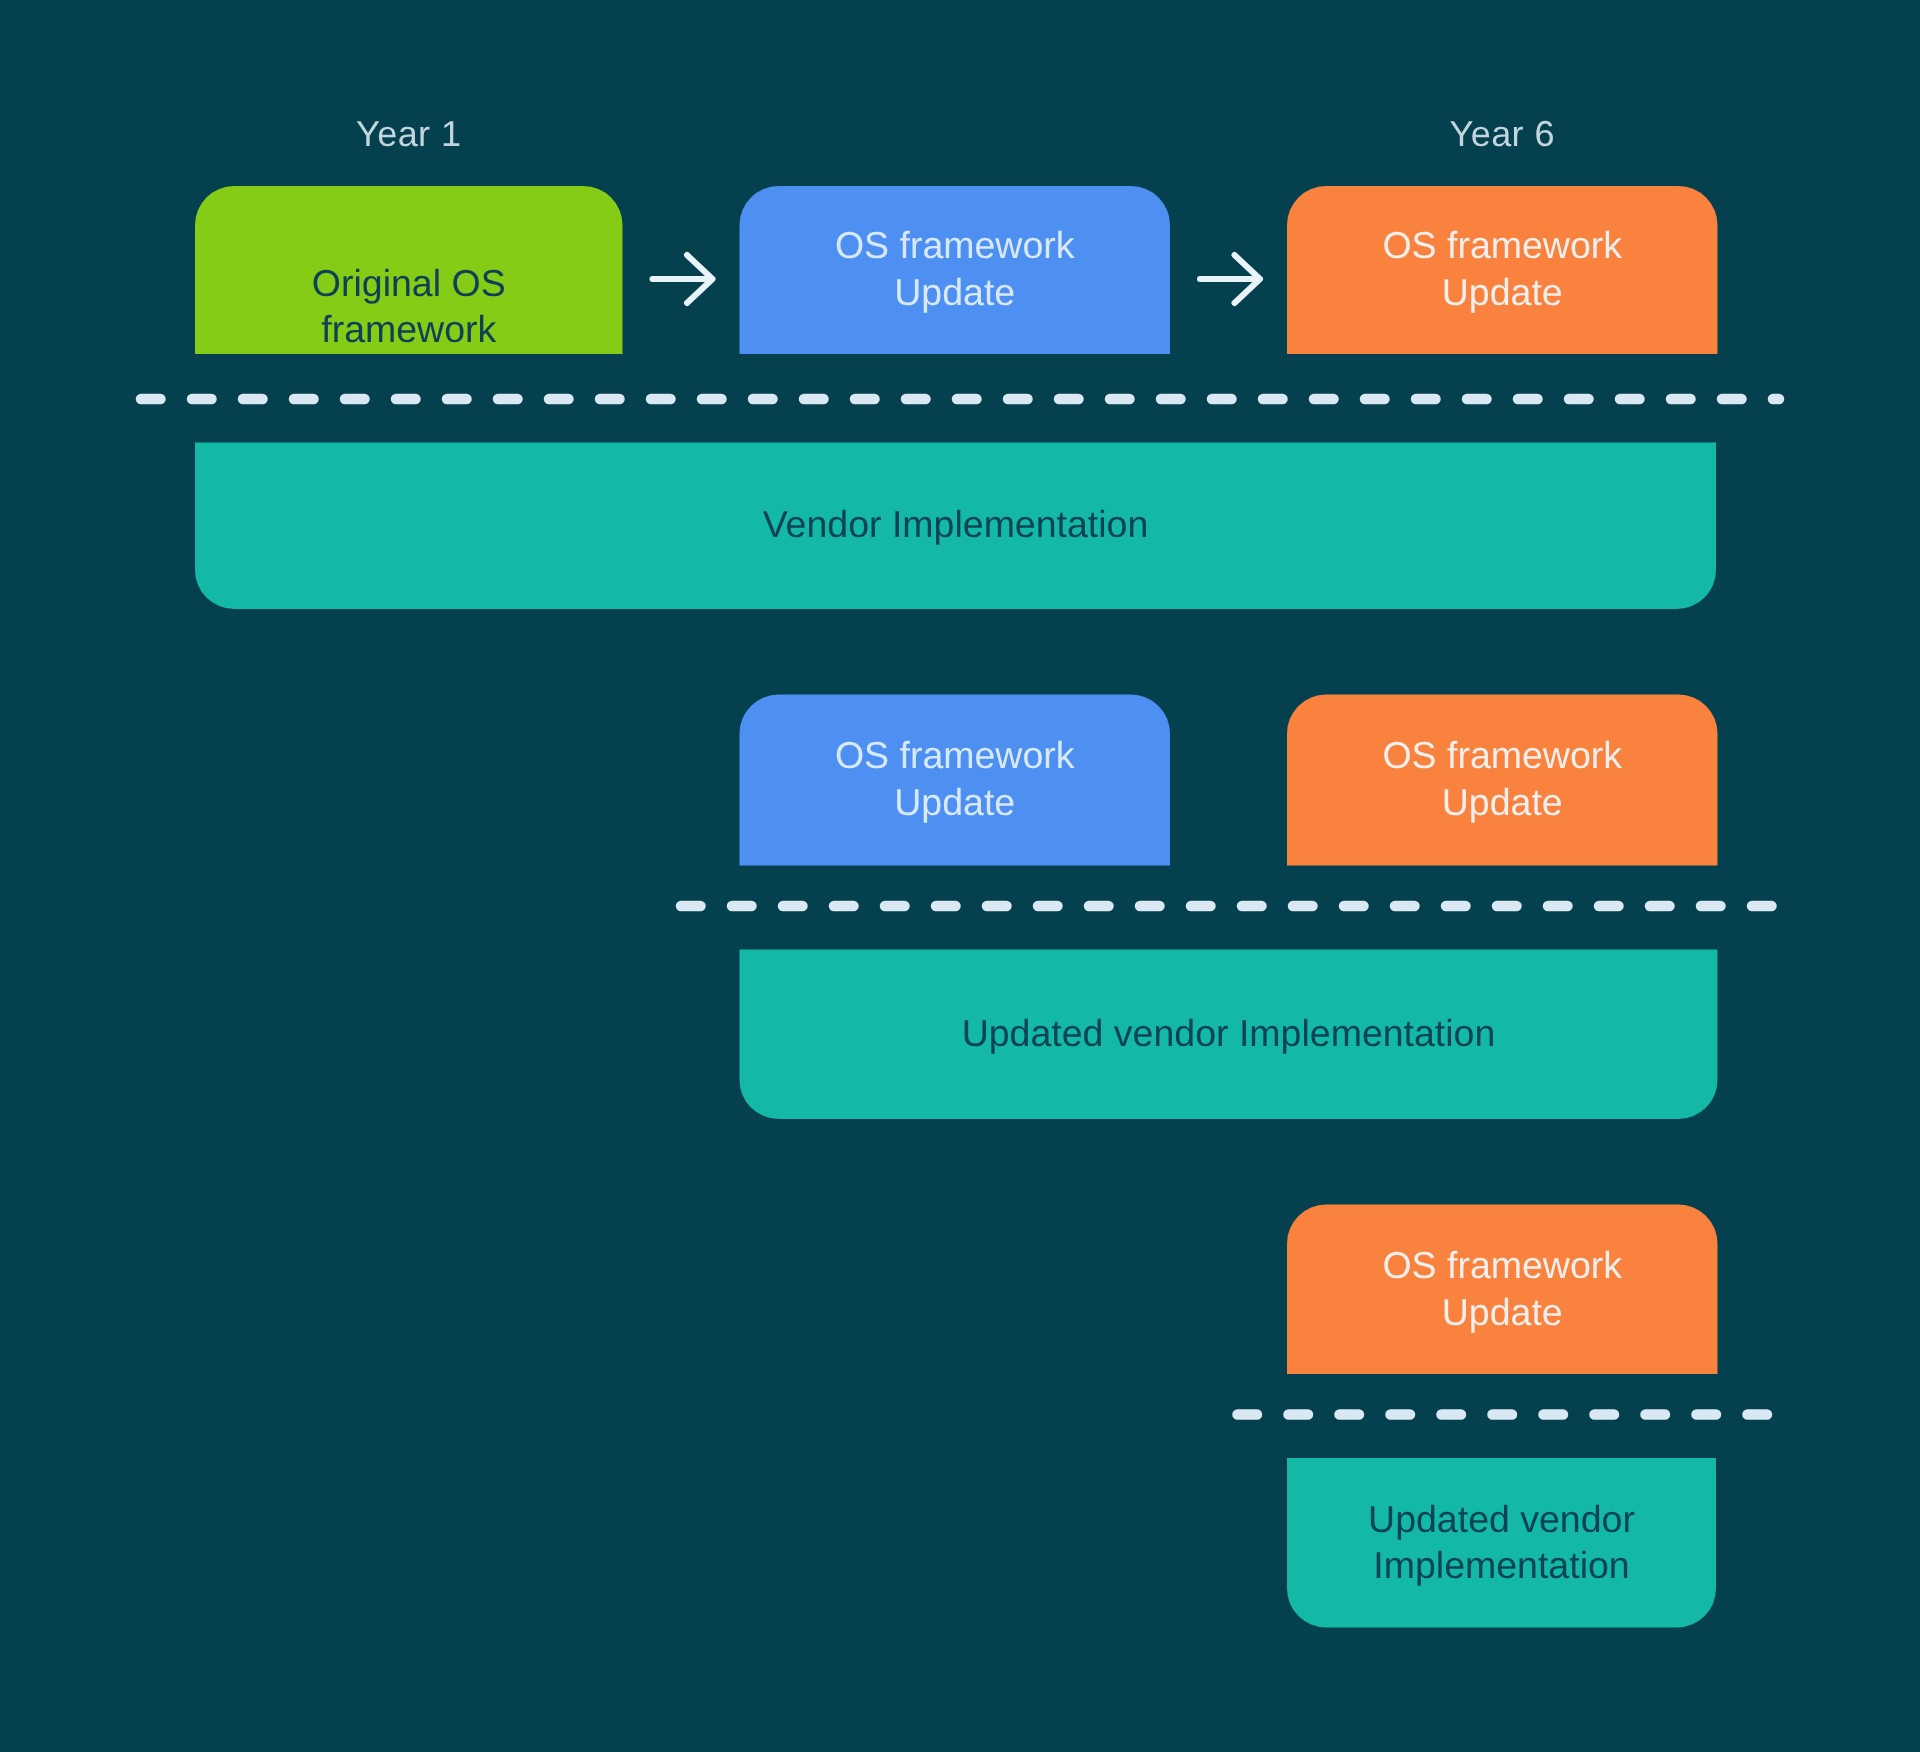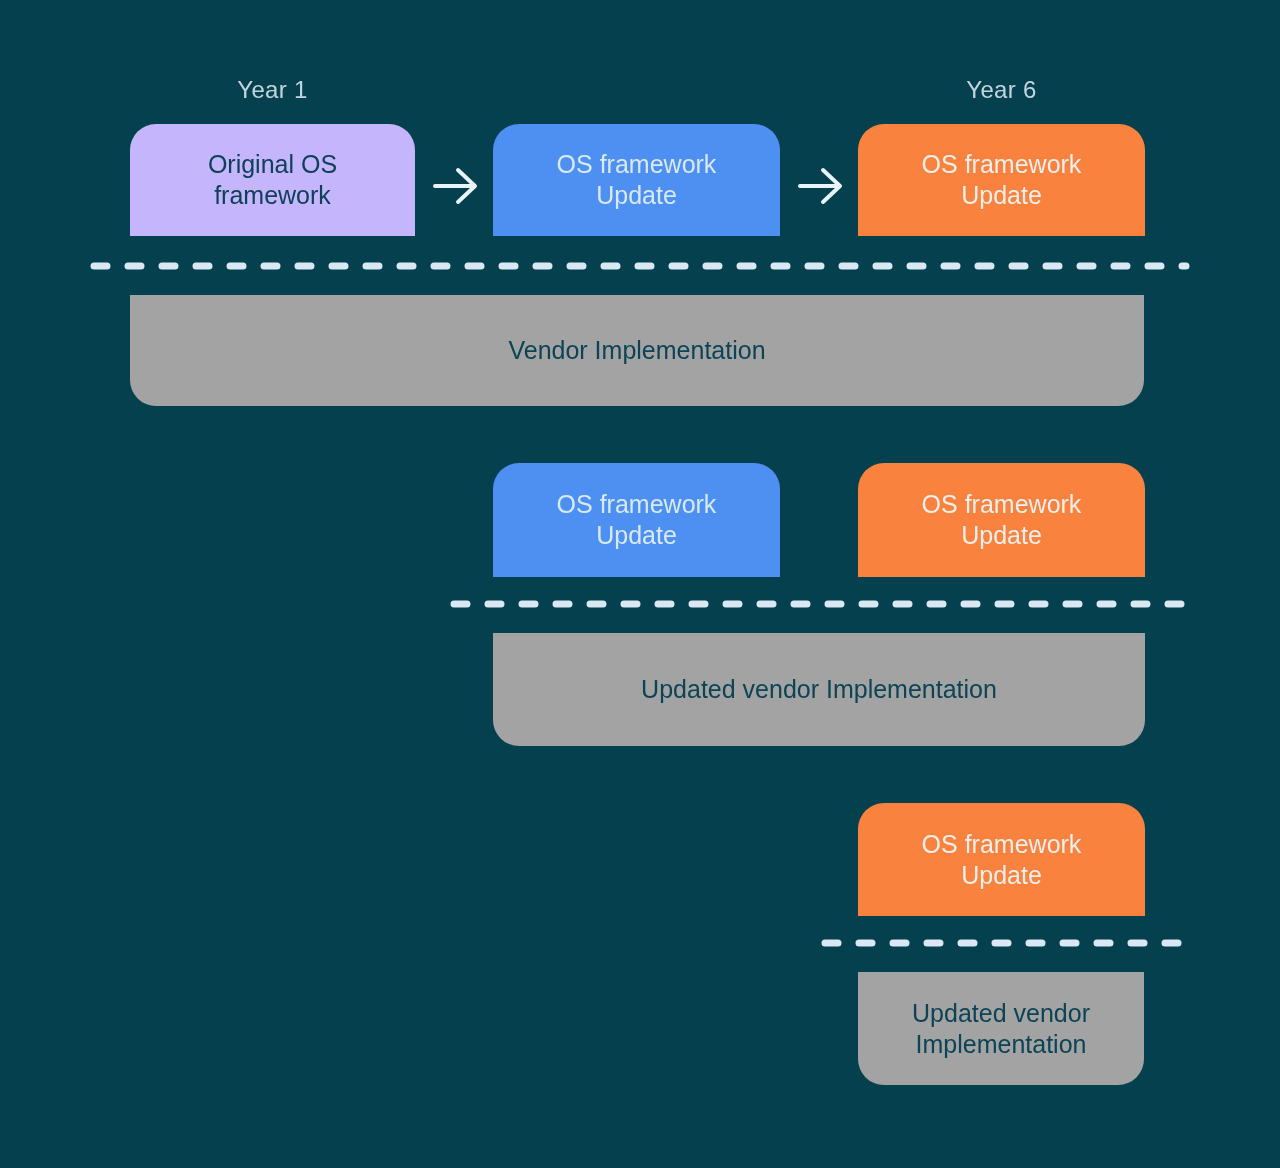--- a/index.html
+++ b/index.html
@@ -24,24 +24,24 @@
     position: absolute;
     display: flex;
     align-items: center;
     justify-content: center;
     text-align: center;
     font-size: 25px;
     line-height: 1.24;
   }
   .top-rounded    { border-radius: 26px 26px 0 0; }
   .bottom-rounded { border-radius: 0 0 26px 26px; }
-  .box-light  { background: #c4b5fd; color: #0e4157; }
+  .box-light  { background: #84cc16; color: #0e4157; align-items: flex-end; }
   .box-blue   { background: #4e90f2; color: #d7e9fb; }
   .box-orange { background: #f8823e; color: #f0efeb; }
-  .box-green  { background: #a3a3a3; color: #0c4355; }
+  .box-green  { background: #14b8a6; color: #0c4355; }
   .lbl-narrow { max-width: 200px; }
   .lbl-mid    { max-width: 230px; }
   .lbl-wide   { max-width: 250px; }
   .divider, .arrow { position: absolute; }
   svg { display: block; }
 </style>
 </head>
 <body>
 
 <div class="canvas">

